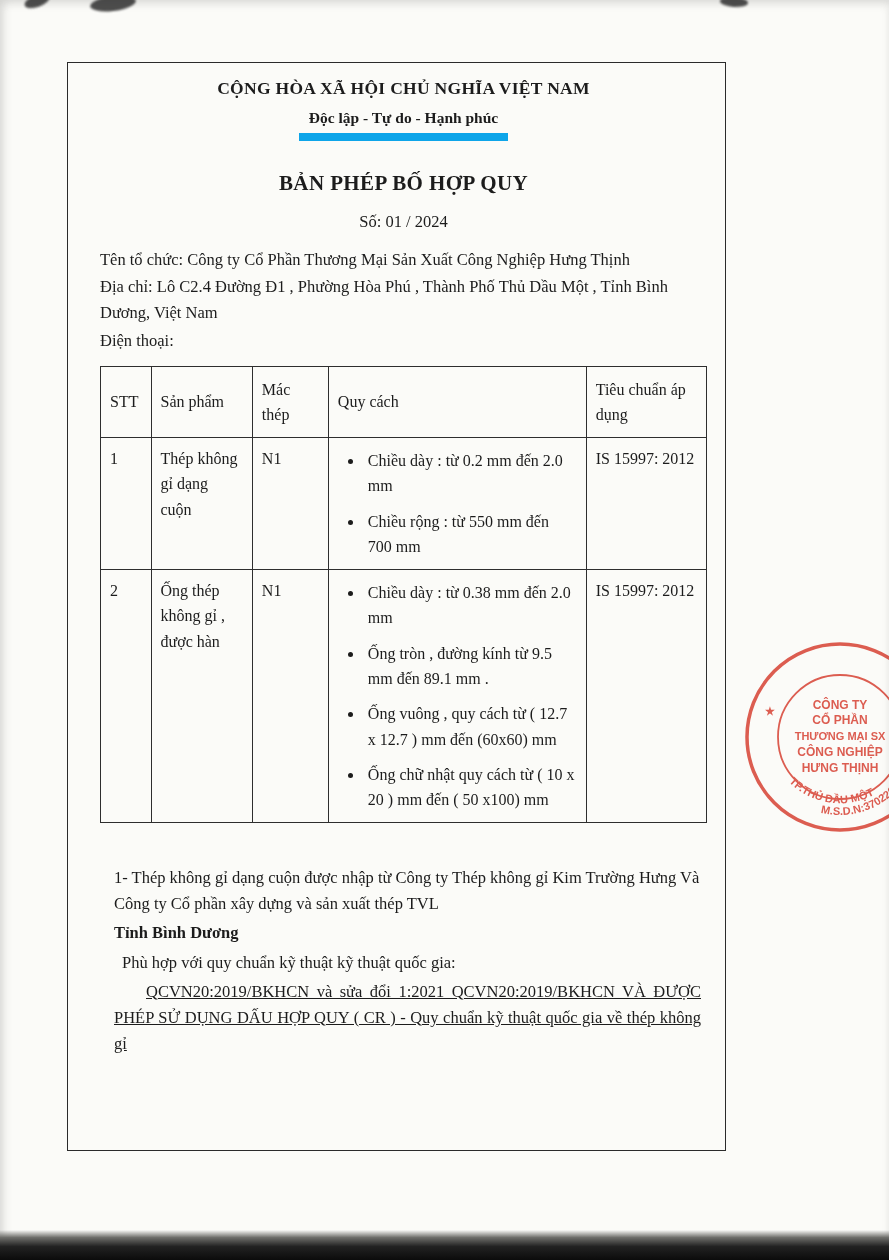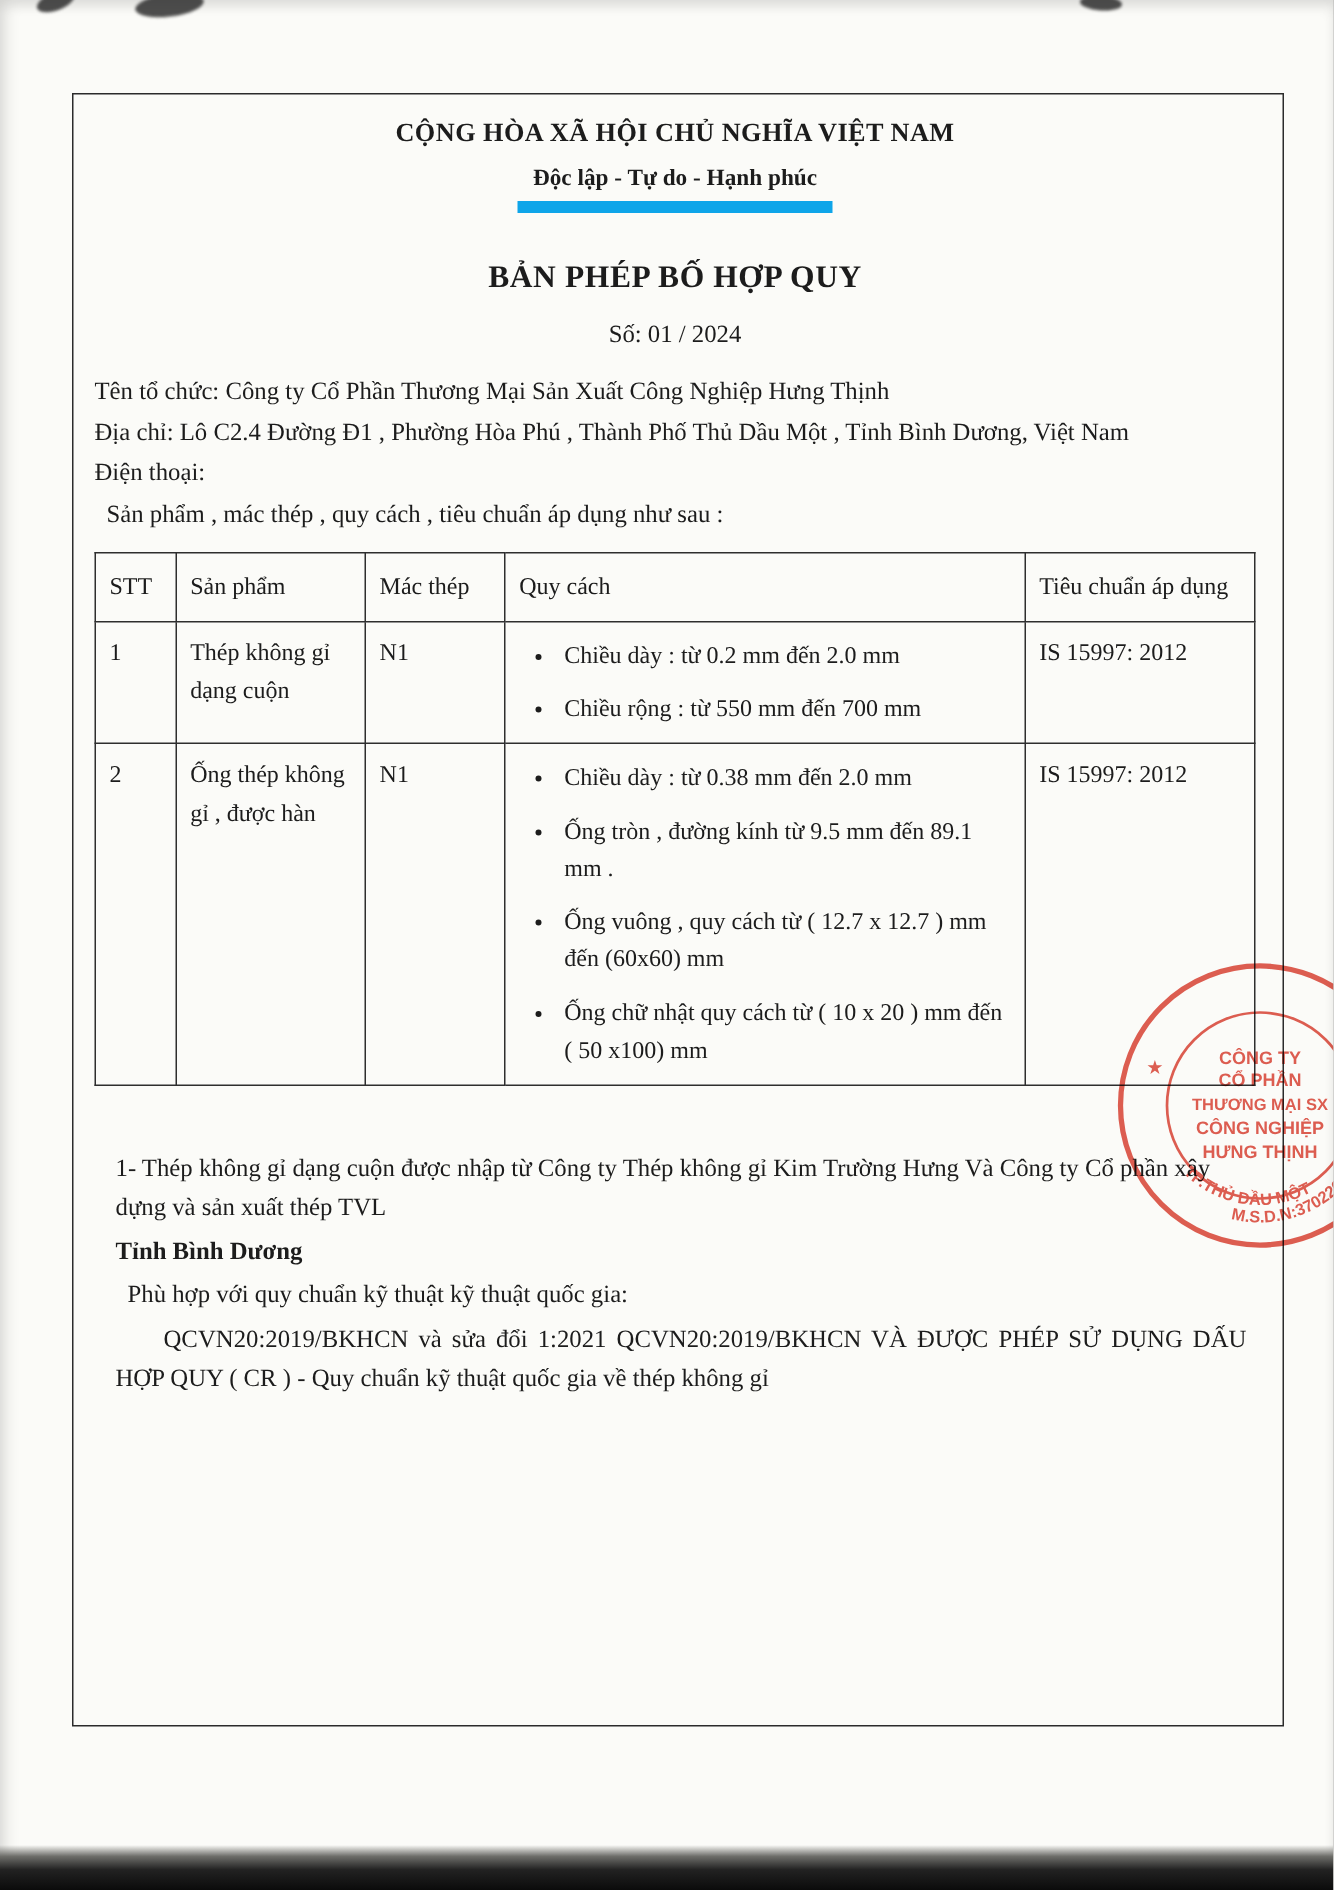--- a/index.html
+++ b/index.html
@@ -22,24 +22,24 @@
   .smudge.m1 { left: 90px; top: -4px; width: 46px; height: 15px; transform: rotate(-7deg); }
   .smudge.m2 { left: 720px; top: -3px; width: 28px; height: 10px; transform: rotate(4deg); }
   .smudge.m3 { left: 24px; top: -5px; width: 26px; height: 12px; transform: rotate(-20deg); }
   .bottom-band {
     position: absolute; left: 0; right: 0; bottom: 0; height: 30px;
     background: linear-gradient(to top, #0b0b0b 0%, #222 45%, #6e6e6a 75%, rgba(150,150,146,0) 100%);
   }
   
   .frame {
     position: absolute;
-    left: 48px; top: 62px;
-    width: 808px; height: 1089px;
+    left: 67px; top: 62px;
+    width: 659px; height: 1089px;
     border: 1.6px solid #2b2b2b;
-    padding: 12px 18px 0 14px;
+    padding: 12px 18px 0 32px;
     font-size: 16.5px;
     line-height: 1.58;
   }
   .nat-title { text-align: center; font-weight: bold; font-size: 17.5px; letter-spacing: .3px; }
   .motto-wrap { text-align: center; margin-top: 2px; }
   .motto {
     display: inline-block; font-weight: bold; font-size: 15.5px;
     border-bottom: 8px solid #0ea5e9; padding: 0 10px 3px 10px;
   }
   .doc-title { text-align: center; font-weight: bold; font-size: 21px; margin-top: 26px; letter-spacing: .4px; }
@@ -71,21 +71,21 @@
   td.center, th.center { text-align: center; }
   ul.specs { list-style: disc; padding-left: 26px; margin: 2px 0; }
   ul.specs li { margin-bottom: 10px; padding-left: 4px; }
   ul.specs li:last-child { margin-bottom: 0; }
   
   .notes { margin-top: 42px; padding: 0 6px 0 14px; }
   .notes p { margin: 3px 0; }
   .note-hang { padding-left: 26px; text-indent: -26px; }
   .province { padding-left: 0; margin-top: 4px; font-weight: bold; }
   .conform { padding-left: 8px; margin-top: 4px; }
-  .qcvn { text-align: justify; text-indent: 32px; margin-top: 3px; margin-left: -8px; }
+  .qcvn { text-align: justify; text-indent: 32px; margin-top: 3px; margin-left: -8px; text-decoration: underline; }
   
   .stamp {
     position: absolute;
     left: 740px; top: 637px;
     width: 200px; height: 200px;
     opacity: .82;
     mix-blend-mode: multiply;
     pointer-events: none;
   }
   .stamp text { fill: #d93a2c; font-family: "Liberation Sans", sans-serif; font-weight: bold; }
@@ -106,21 +106,20 @@
       <span class="motto">Độc lập - Tự do - Hạnh phúc</span>
     </div>
 
     <div class="doc-title">BẢN PHÉP BỐ HỢP QUY</div>
     <div class="doc-no">Số: 01 / 2024</div>
 
     <div class="info">
       <p>Tên tổ chức: Công ty Cổ Phần Thương Mại Sản Xuất Công Nghiệp Hưng Thịnh</p>
       <p>Địa chỉ: Lô C2.4 Đường Đ1 , Phường Hòa Phú , Thành Phố Thủ Dầu Một , Tỉnh Bình Dương, Việt Nam</p>
       <p>Điện thoại:</p>
-      <p class="indent">Sản phẩm , mác thép , quy cách , tiêu chuẩn áp dụng như sau :</p>
     </div>
 
     <table class="spec">
       <colgroup>
         <col class="c-stt">
           <col class="c-sp">
           <col class="c-mt">
           <col class="c-qc">
           <col class="c-tc">
       </colgroup>

